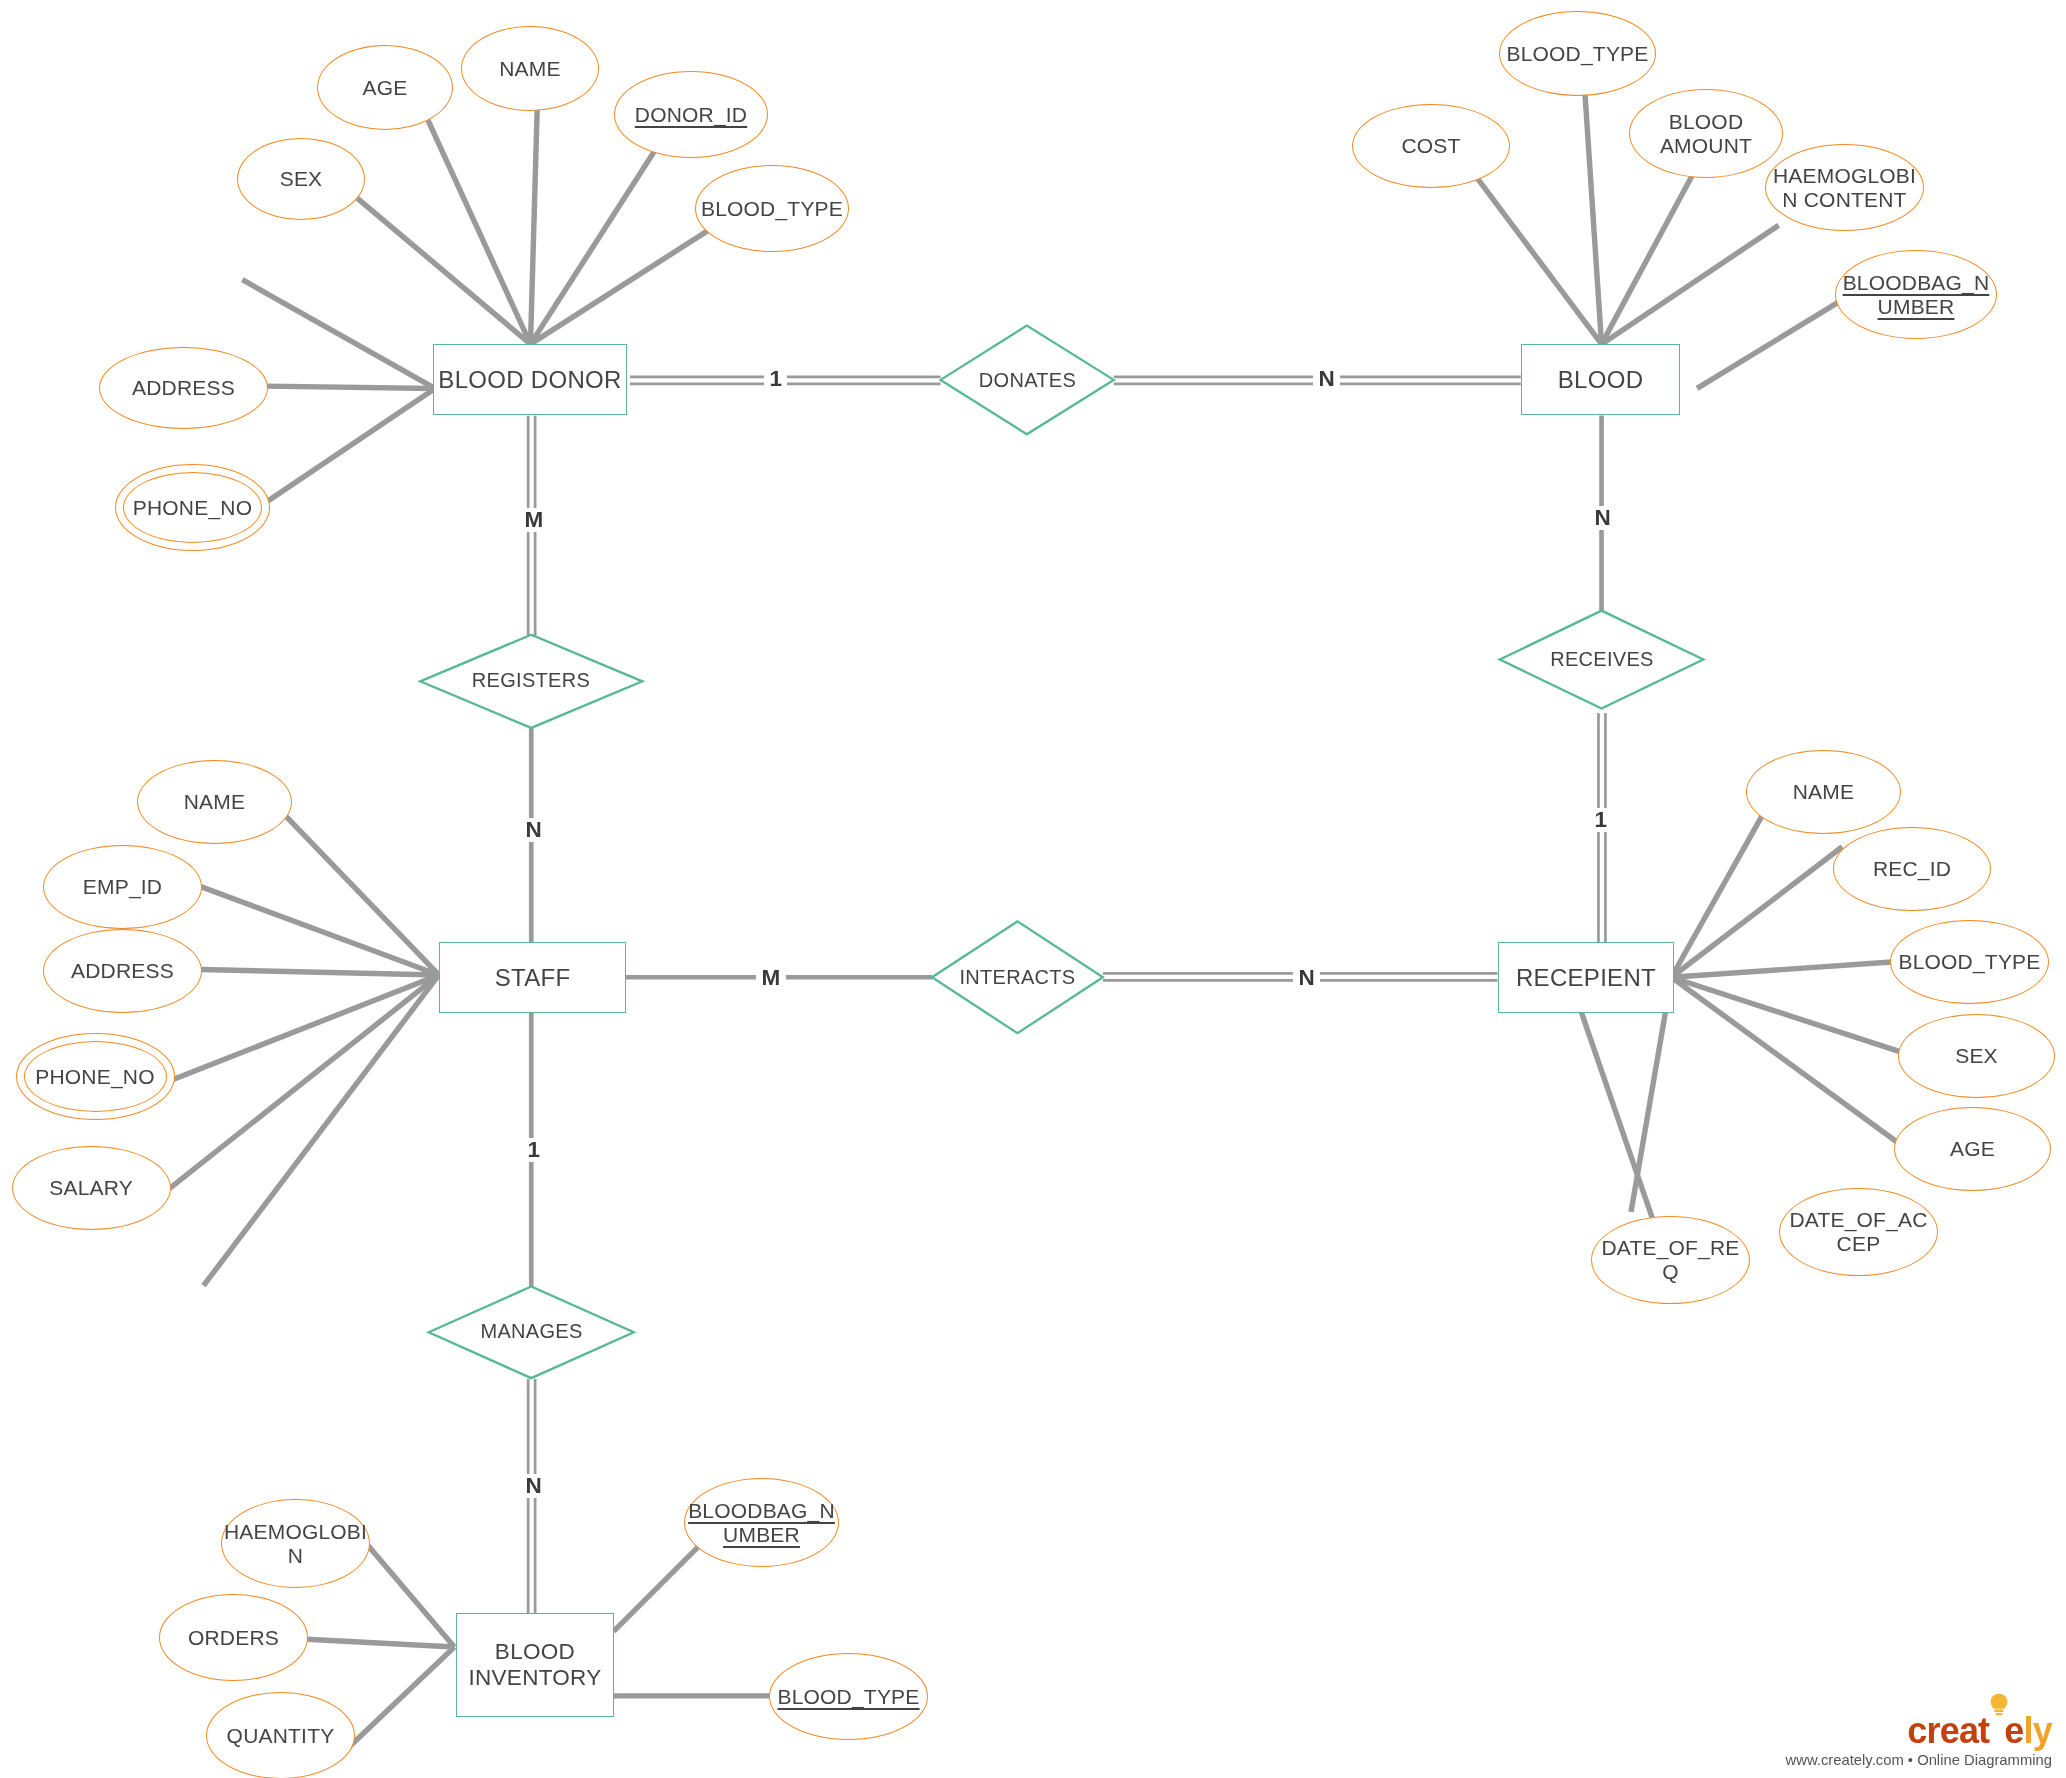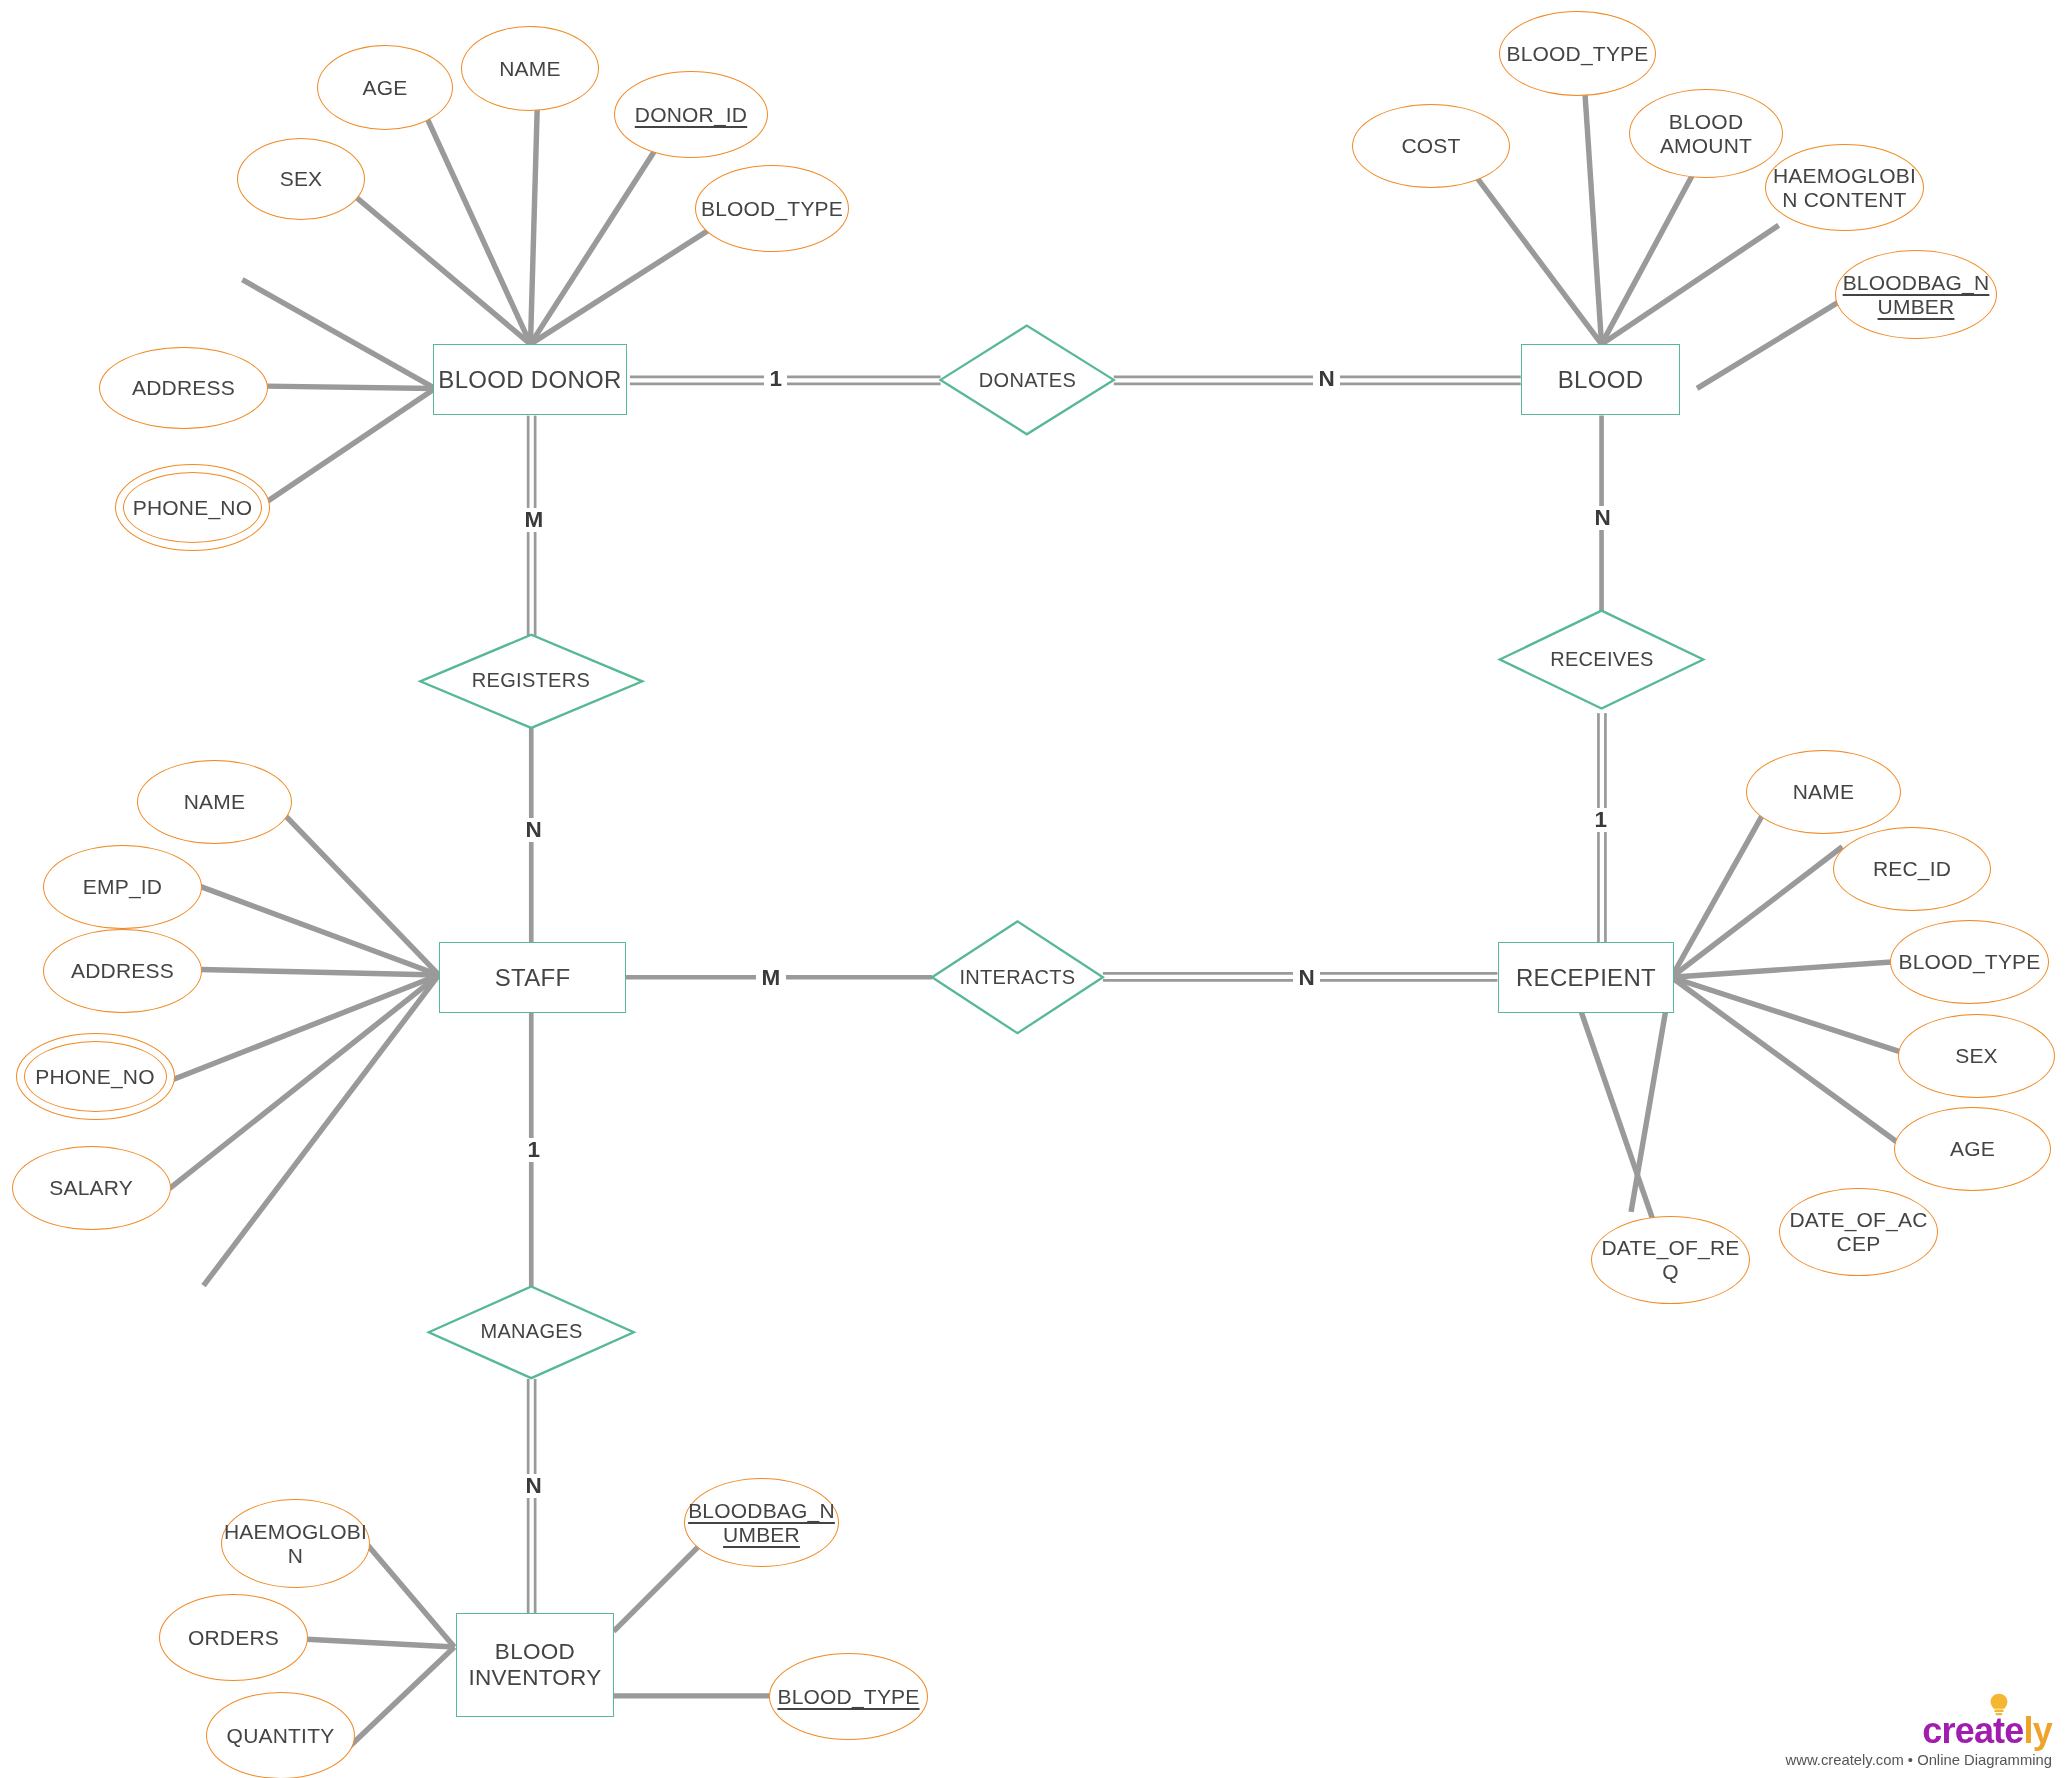--- a/index.html
+++ b/index.html
@@ -39,21 +39,21 @@
   .attr .txt { position:relative; z-index:2; display:block; }
   .attr.key .txt { text-decoration:underline; text-underline-offset:3.9px; text-decoration-thickness:1.6px; }
 
   .card {
     position:absolute; color:#3a3a3a; font-weight:bold; font-size:22.5px;
     background:#ffffff; padding:0.8px 5.4px; line-height:1;
   }
 
   .brand { position:absolute; right:14px; bottom:11px; text-align:right; }
   .brand .wordmark { font-size:36px; font-weight:bold; letter-spacing:-0.8px; line-height:1; position:relative; }
-  .brand .c-blue { color:#a21caf; }
+  .brand .c-blue { color:#c2410c;margin-left:15px; }
   .brand .c-orange { color:#f0a32a; }
   .brand .bulb { position:absolute; width:20px; height:23px; right:43px; top:-20px; }
   .brand .tag { font-size:14.8px; color:#555; margin-top:3.1px; }
 </style>
 </head>
 <body>
 
 <div id="stage">
 
   <svg id="wires" viewBox="0 0 2660 2290" preserveAspectRatio="none" xmlns="http://www.w3.org/2000/svg">

